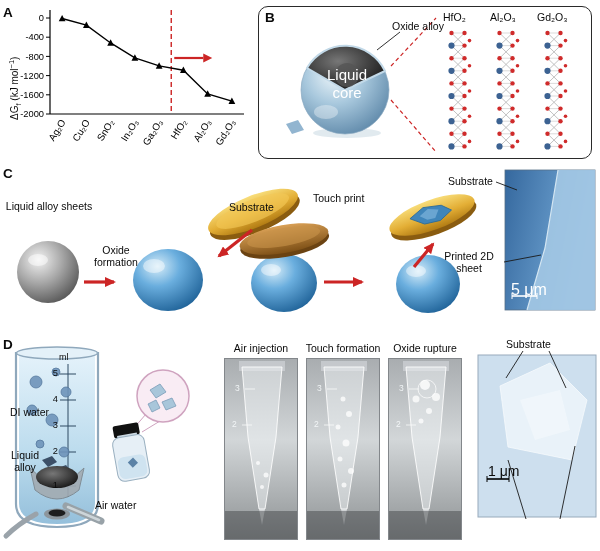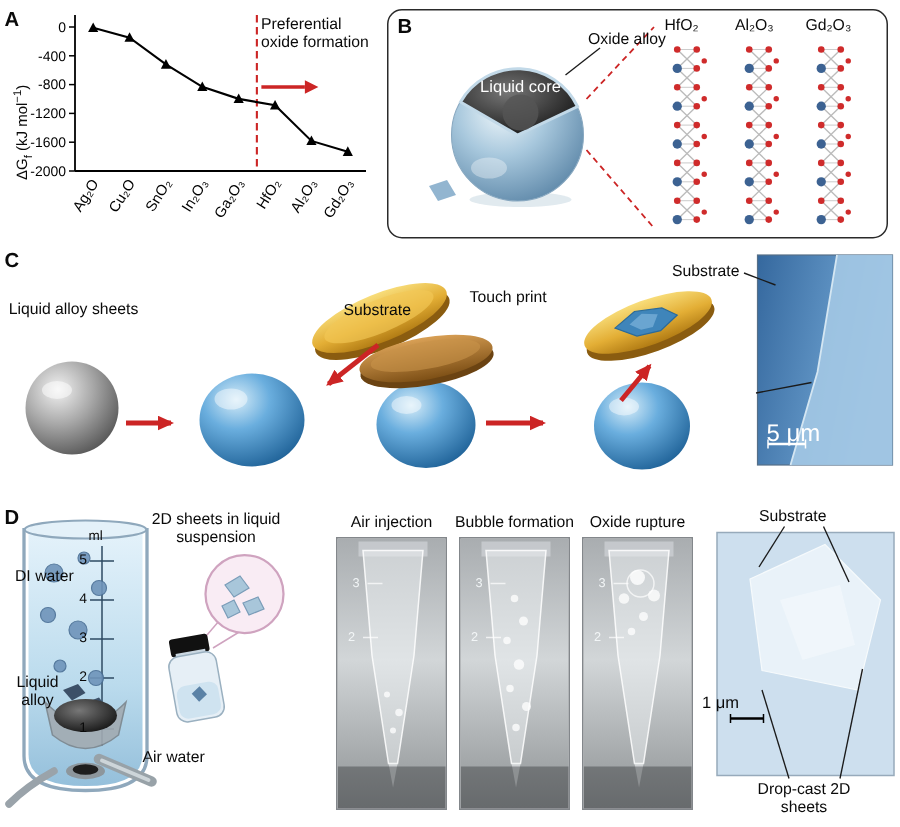--- a/index.html
+++ b/index.html
@@ -386,48 +386,47 @@
       <circle cx="27" cy="40" r="3.5" fill="rgba(255,255,255,0.75)"></circle>
       <circle cx="40" cy="52" r="3" fill="rgba(255,255,255,0.75)"></circle>
       <circle cx="32" cy="62" r="2.5" fill="rgba(255,255,255,0.75)"></circle>
       <rect x="0" y="152" width="74" height="30" fill="rgba(45,48,50,0.4)"></rect>
     </svg>
     <span class="mark" style="left:10px;top:24px">3</span>
     <span class="mark" style="left:7px;top:60px">2</span>
   </div>
 
   <div class="lbl letter" style="left:3px;top:5px">A</div>
-  <div class="lbl" style="left:174px;top:10px;width:80px">Preferential oxide formation</div>
   <div class="lbl nowrap" style="left:8px;top:120px;transform:rotate(-90deg);transform-origin:0 0;font-size:10px"><span>ΔG</span><sub class="s">f</sub><span> (kJ mol</span><sup class="s">−1</sup><span>)</span></div>
 
   <div class="lbl letter" style="left:265px;top:10px">B</div>
   <div class="lbl" style="left:392px;top:20px">Oxide alloy</div>
-  <div class="lbl white center" style="left:316px;top:52px;width:62px;font-size:11px">Liquid core</div>
+  <div class="lbl white center" style="left:316px;top:66px;width:62px;font-size:15px">Liquid core</div>
   <div class="lbl" style="left:443px;top:11px">HfO₂</div>
   <div class="lbl" style="left:490px;top:11px">Al₂O₃</div>
   <div class="lbl" style="left:537px;top:11px">Gd₂O₃</div>
 
   <div class="lbl letter" style="left:3px;top:166px">C</div>
   <div class="lbl center" style="left:5px;top:200px;width:88px">Liquid alloy sheets</div>
+  <div class="lbl center" style="left:84px;top:244px;width:64px">Oxide formation</div>
   <div class="lbl" style="left:229px;top:201px">Substrate</div>
   <div class="lbl" style="left:313px;top:192px">Touch print</div>
   <div class="lbl" style="left:448px;top:175px">Substrate</div>
+  <div class="lbl center" style="left:434px;top:250px;width:70px">Printed 2D sheet</div>
   <div class="lbl white" style="left:511px;top:281px;font-size:16px">5 μm</div>
 
   <div class="lbl letter" style="left:3px;top:337px">D</div>
-  <div class="lbl center" style="left:96px;top:340px;width:96px">2D sheets in liquid suspension</div>
   <div class="lbl" style="left:59px;top:352px;font-size:9px">ml</div>
   <div class="grad" style="left:44px;top:368px">5</div>
   <div class="grad" style="left:44px;top:394px">4</div>
   <div class="grad" style="left:44px;top:420px">3</div>
   <div class="grad" style="left:44px;top:446px">2</div>
   <div class="grad" style="left:44px;top:480px">1</div>
-  <div class="lbl" style="left:10px;top:378px">DI water</div>
+  <div class="lbl" style="left:10px;top:406px">DI water</div>
   <div class="lbl center" style="left:1px;top:449px;width:48px">Liquid alloy</div>
   <div class="lbl" style="left:95px;top:499px">Air water</div>
   <div class="lbl center" style="left:221px;top:342px;width:80px">Air injection</div>
-  <div class="lbl center" style="left:302px;top:342px;width:82px">Bubble formation</div>
+  <div class="lbl center" style="left:302px;top:342px;width:82px">Touch formation</div>
   <div class="lbl center" style="left:385px;top:342px;width:80px">Oxide rupture</div>
   <div class="lbl" style="left:506px;top:338px">Substrate</div>
-  <div class="lbl" style="left:468px;top:463px;font-size:11px">1 μm</div>
-  <div class="lbl center" style="left:492px;top:520px;width:88px">Drop-cast 2D sheets</div>
+  <div class="lbl" style="left:488px;top:463px;font-size:14px">1 μm</div>
 
 </div>
 
 </body></html>

